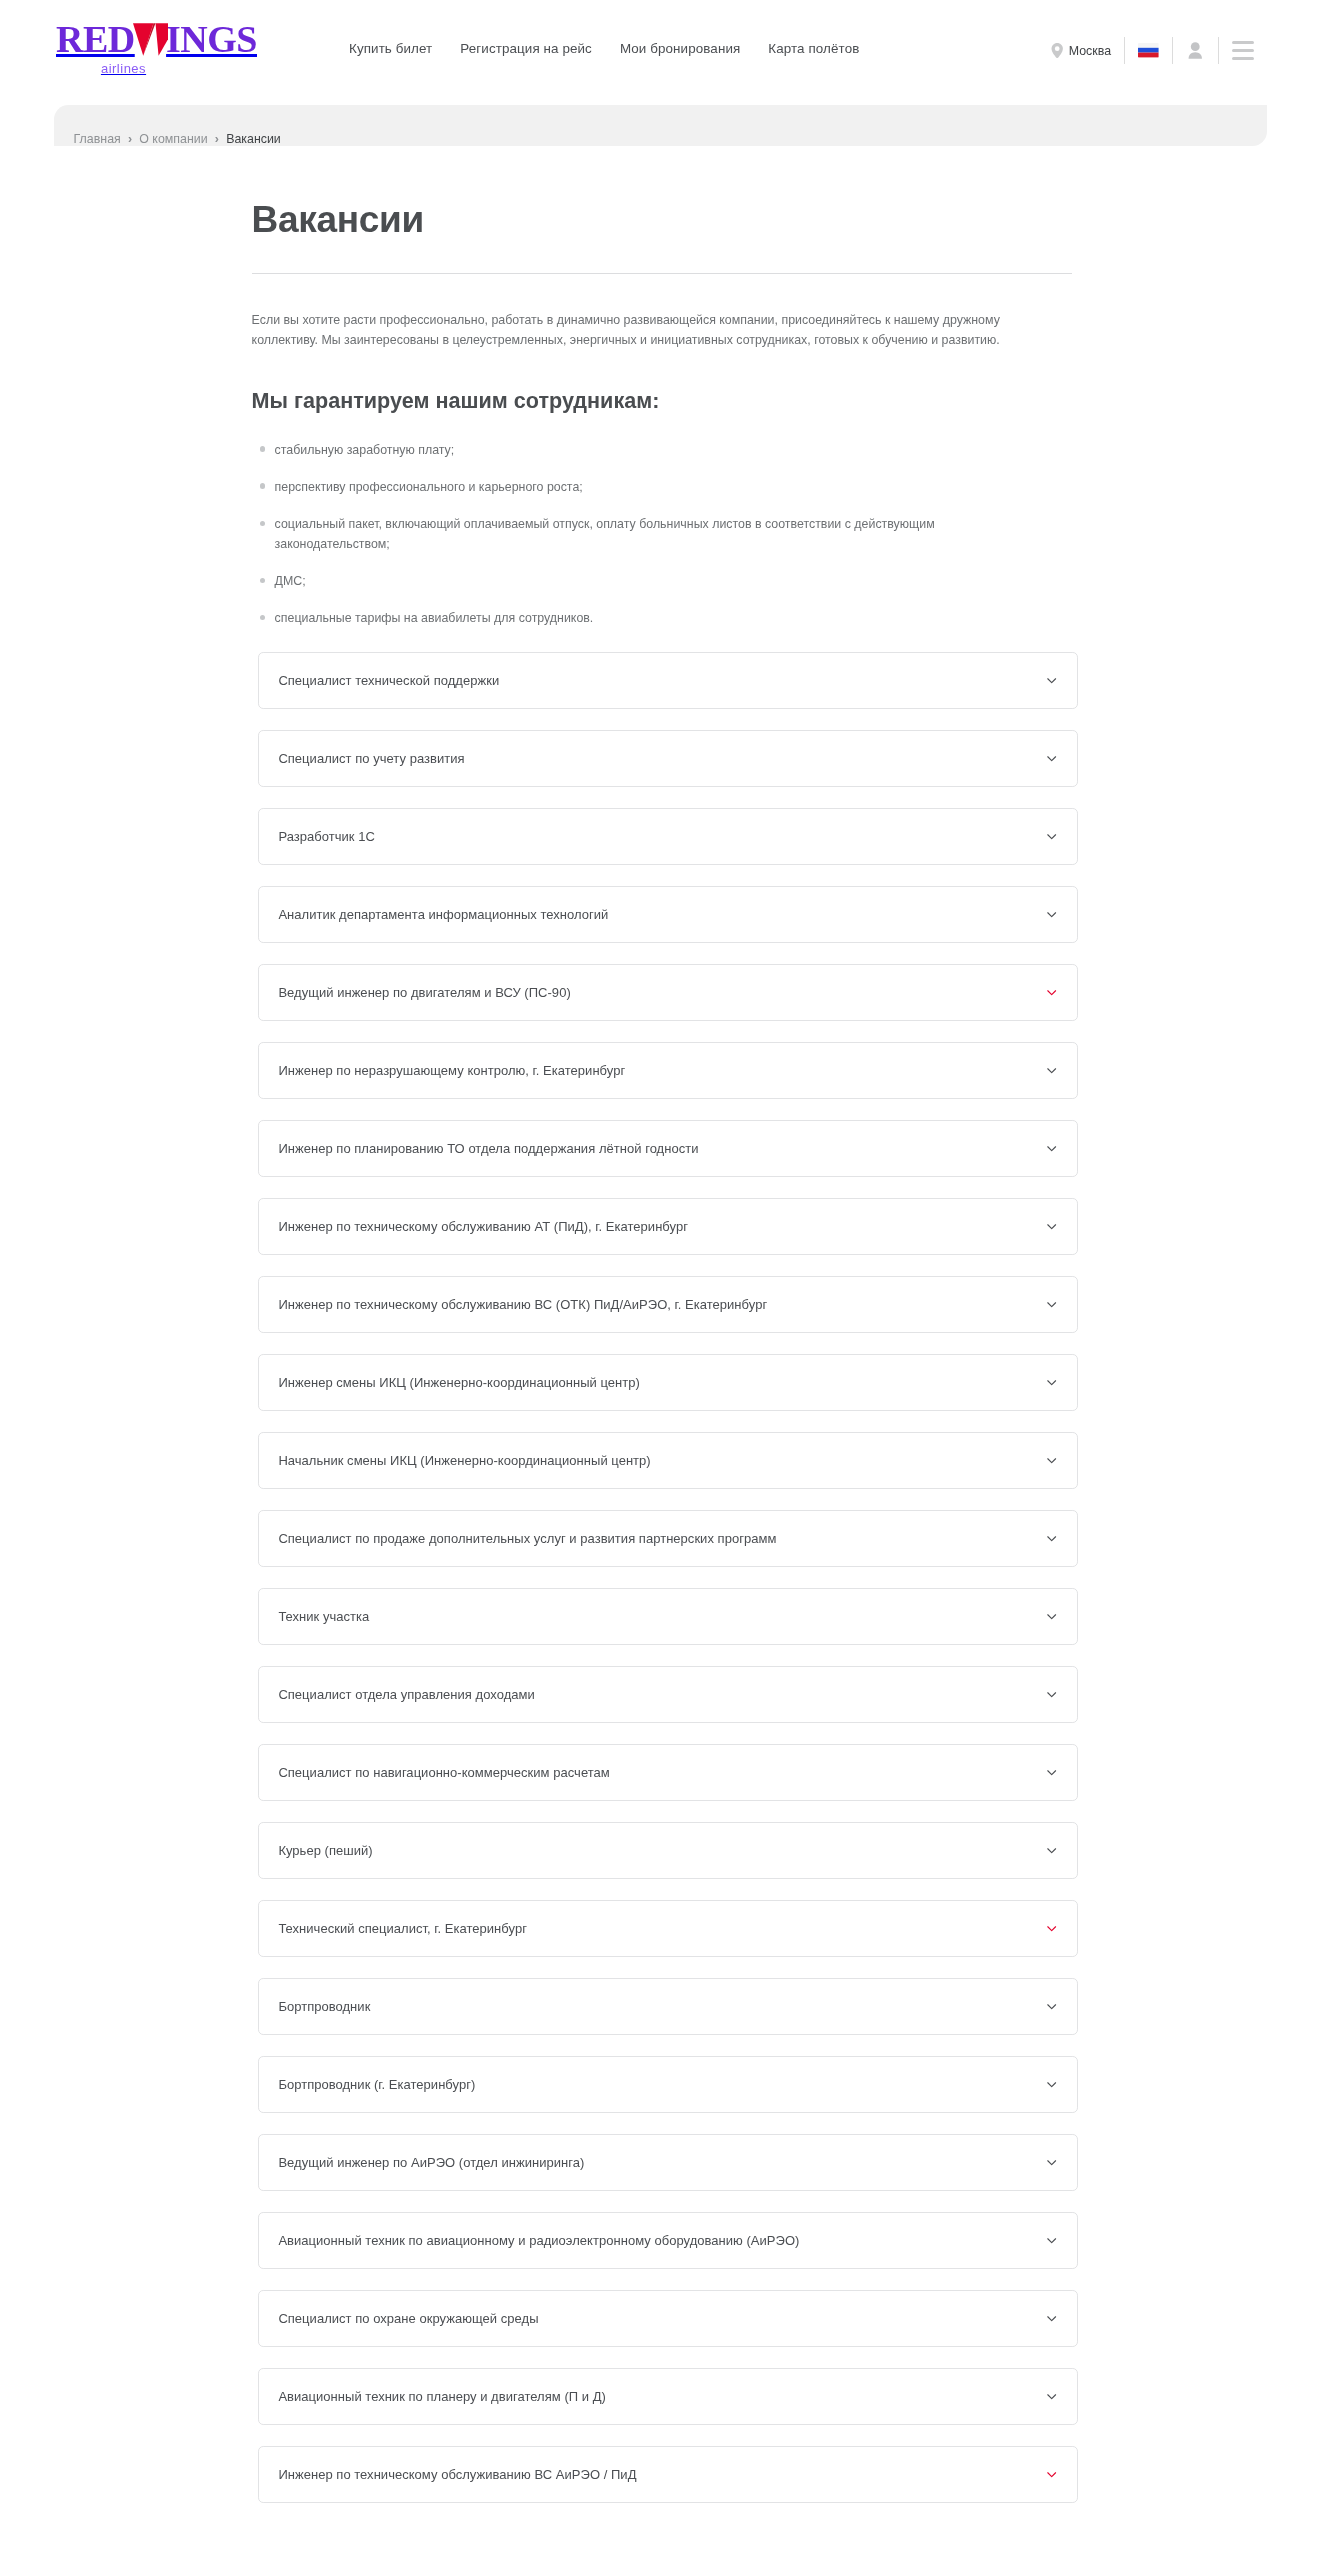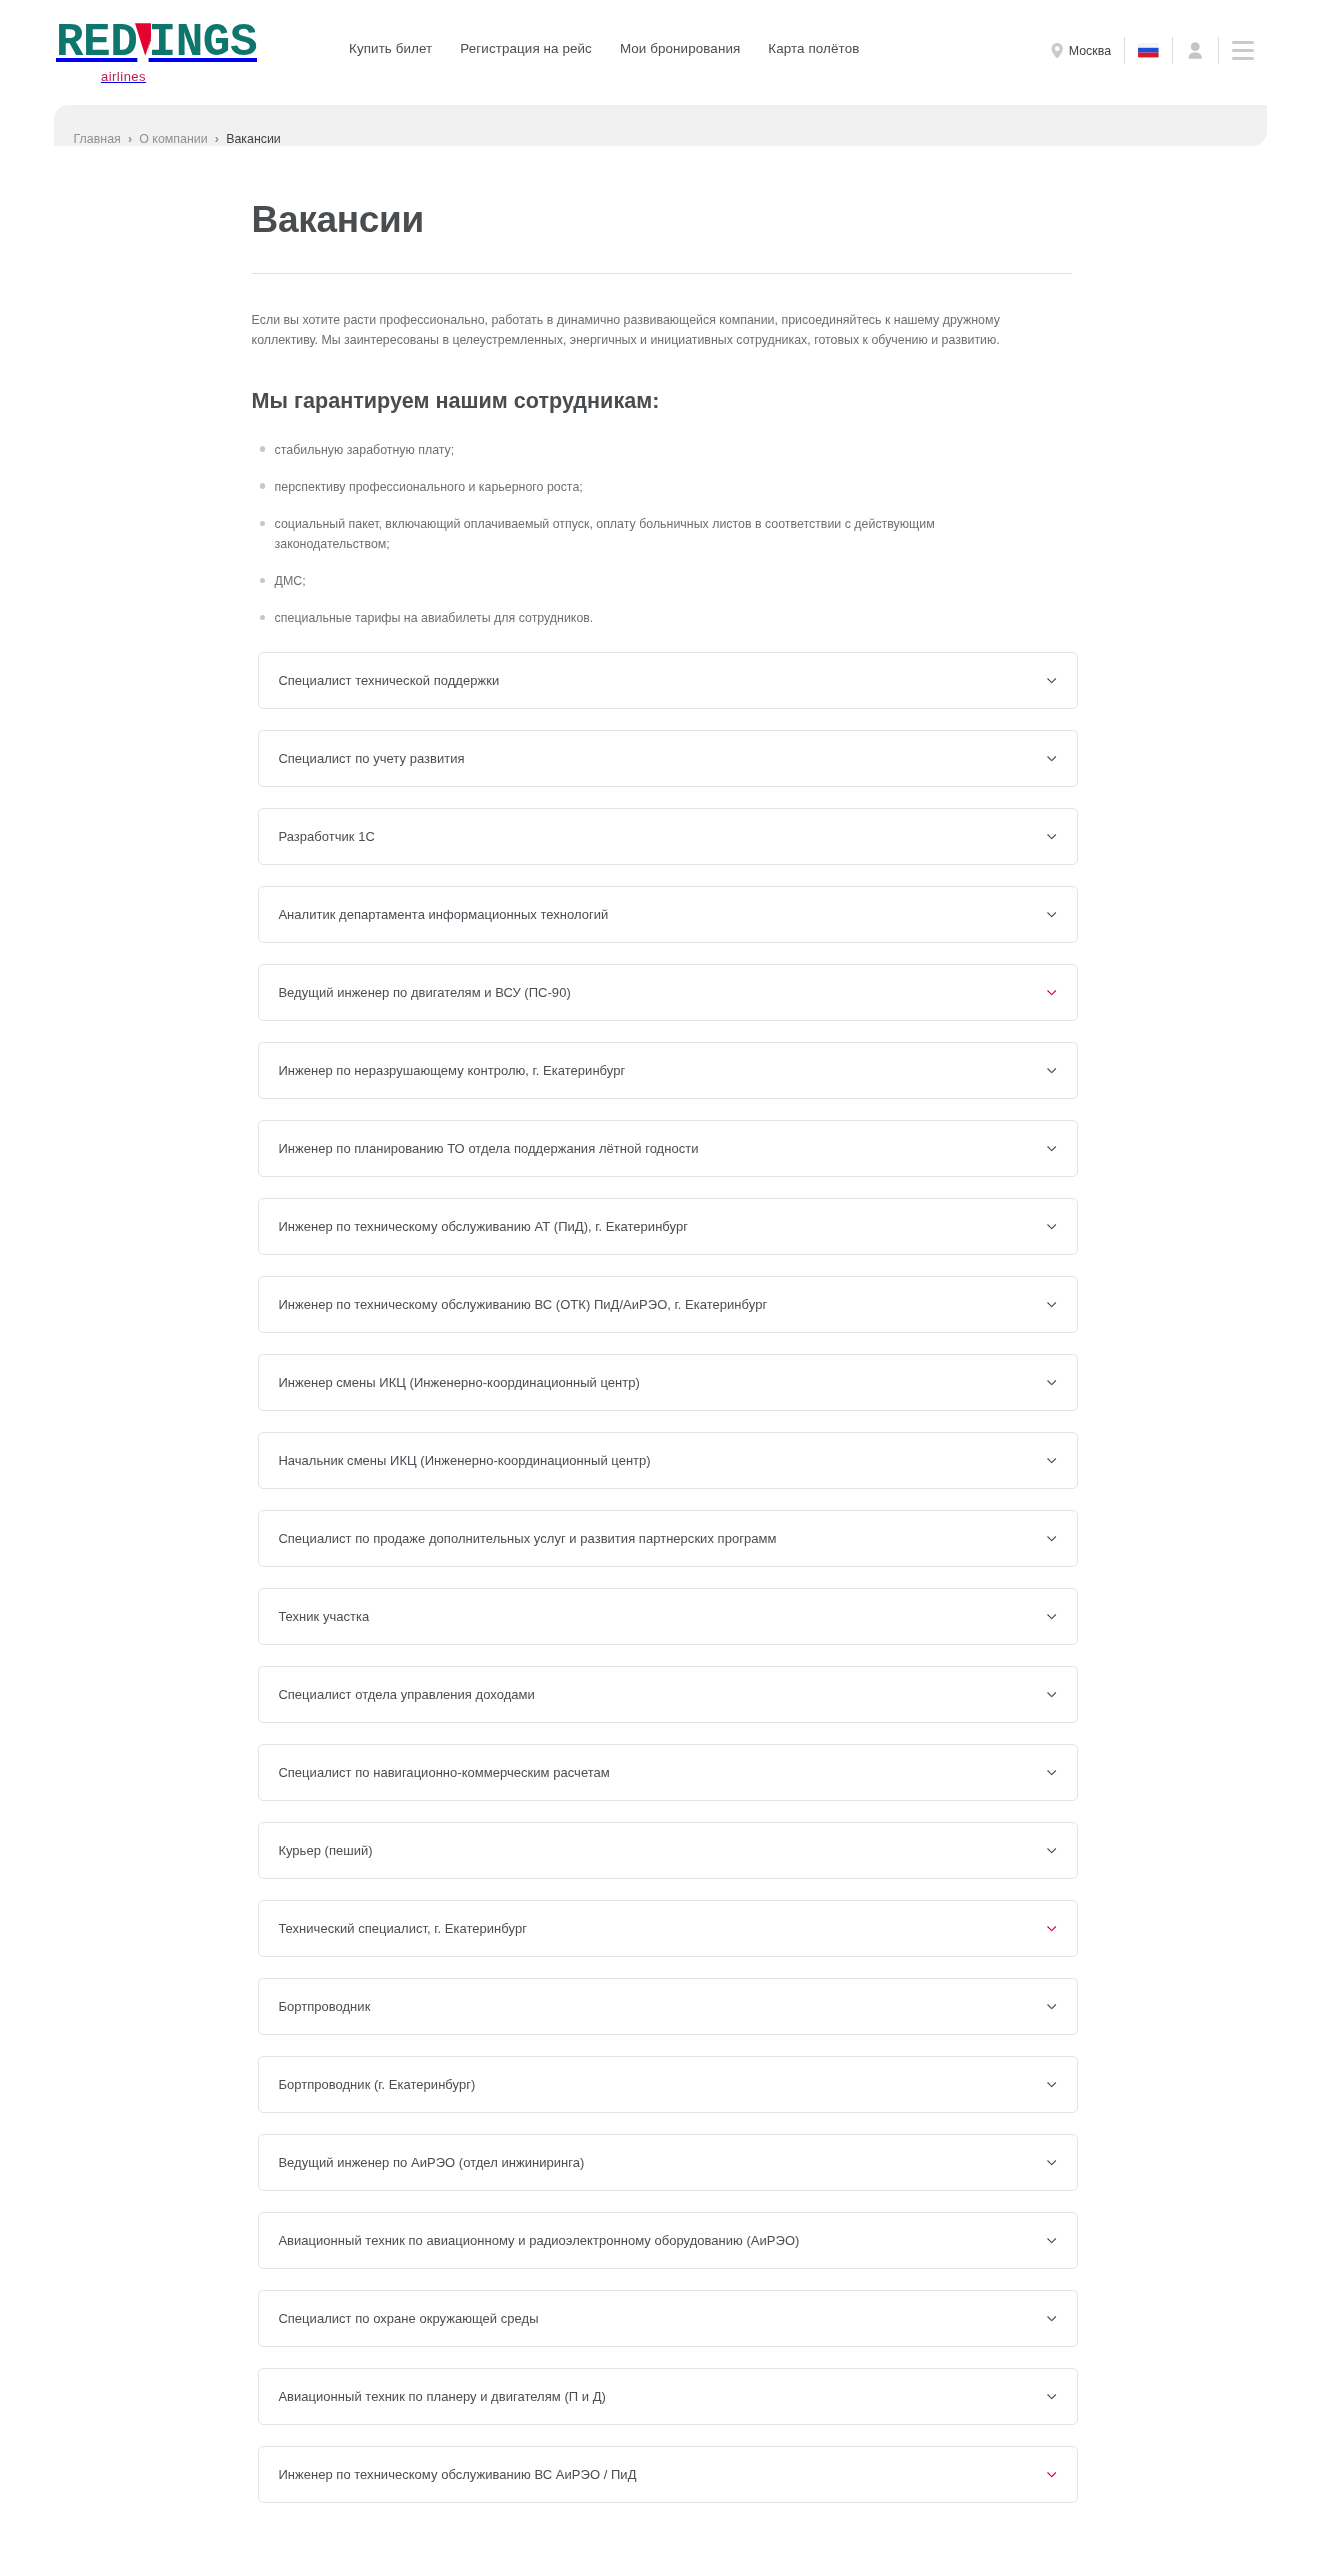--- a/index.html
+++ b/index.html
@@ -17,31 +17,31 @@
     width: 1319px; height: 103px;
     background: #ffffff;
     display: flex; align-items: center;
   }
   .logo-wrap {
     position: absolute; left: 56px; top: 19.6px;
     width: 201px; height: 62px;
   }
   .logo-row { display: flex; align-items: flex-start; line-height: 1; }
   .logo-text {
-    font-size: 46px; font-weight: 700; color: #0f766e;
-    letter-spacing: -0.5px; font-family: Liberation Mono, monospace;
+    font-size: 38px; font-weight: 700; color: #6d28d9;
+    letter-spacing: -0.5px; font-family: Liberation Serif, serif;
   }
   .logo-wing {
     width: 44px; height: 37px; position: relative;
     margin: 1px -2.1px 0 -2.1px; overflow: hidden;
   }
   .logo-wing svg { display: block; }
   .logo-sub {
     text-align: center; width: 135px;
-    font-size: 13px; color: #be185d; letter-spacing: 0.5px;
+    font-size: 13px; color: #8b5cf6; letter-spacing: 0.5px;
     margin-top: 3.1px; font-weight: 400;
   }
 
   .nav { position: absolute; left: 349px; top: 41px; display: flex; gap: 28px; }
   .nav a {
     font-size: 13.4px; color: #4b4e52; text-decoration: none;
     white-space: nowrap; letter-spacing: 0.1px;
   }
 
   .hdr-right {

